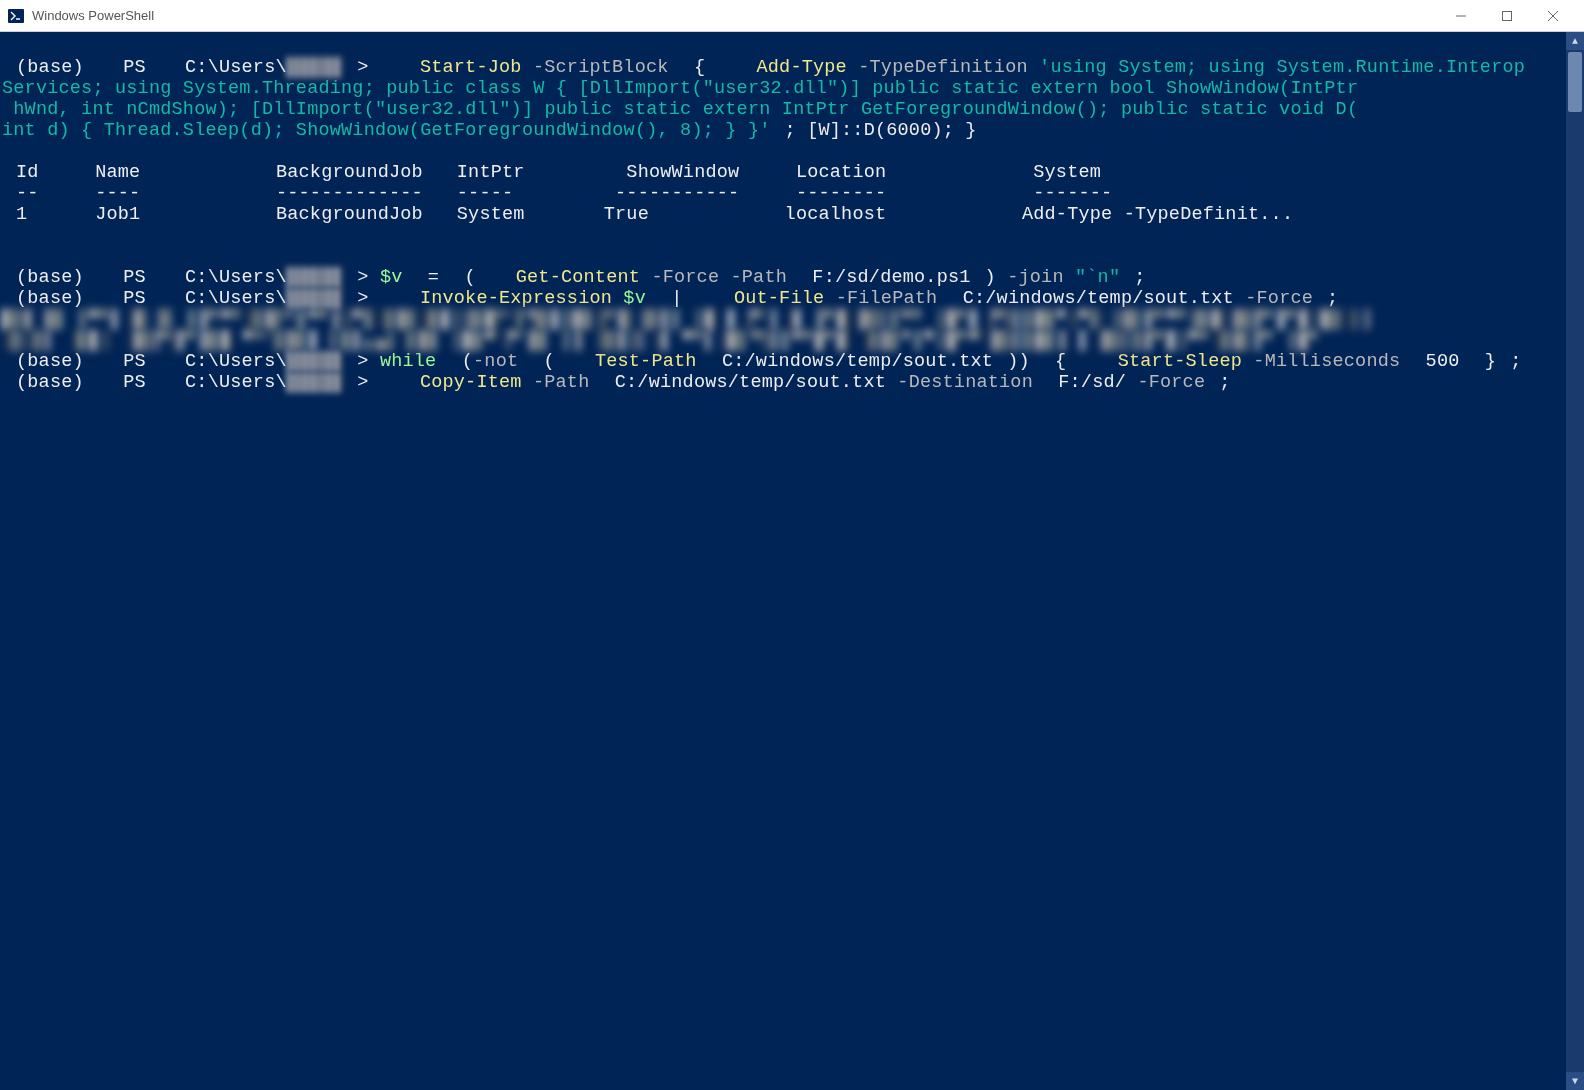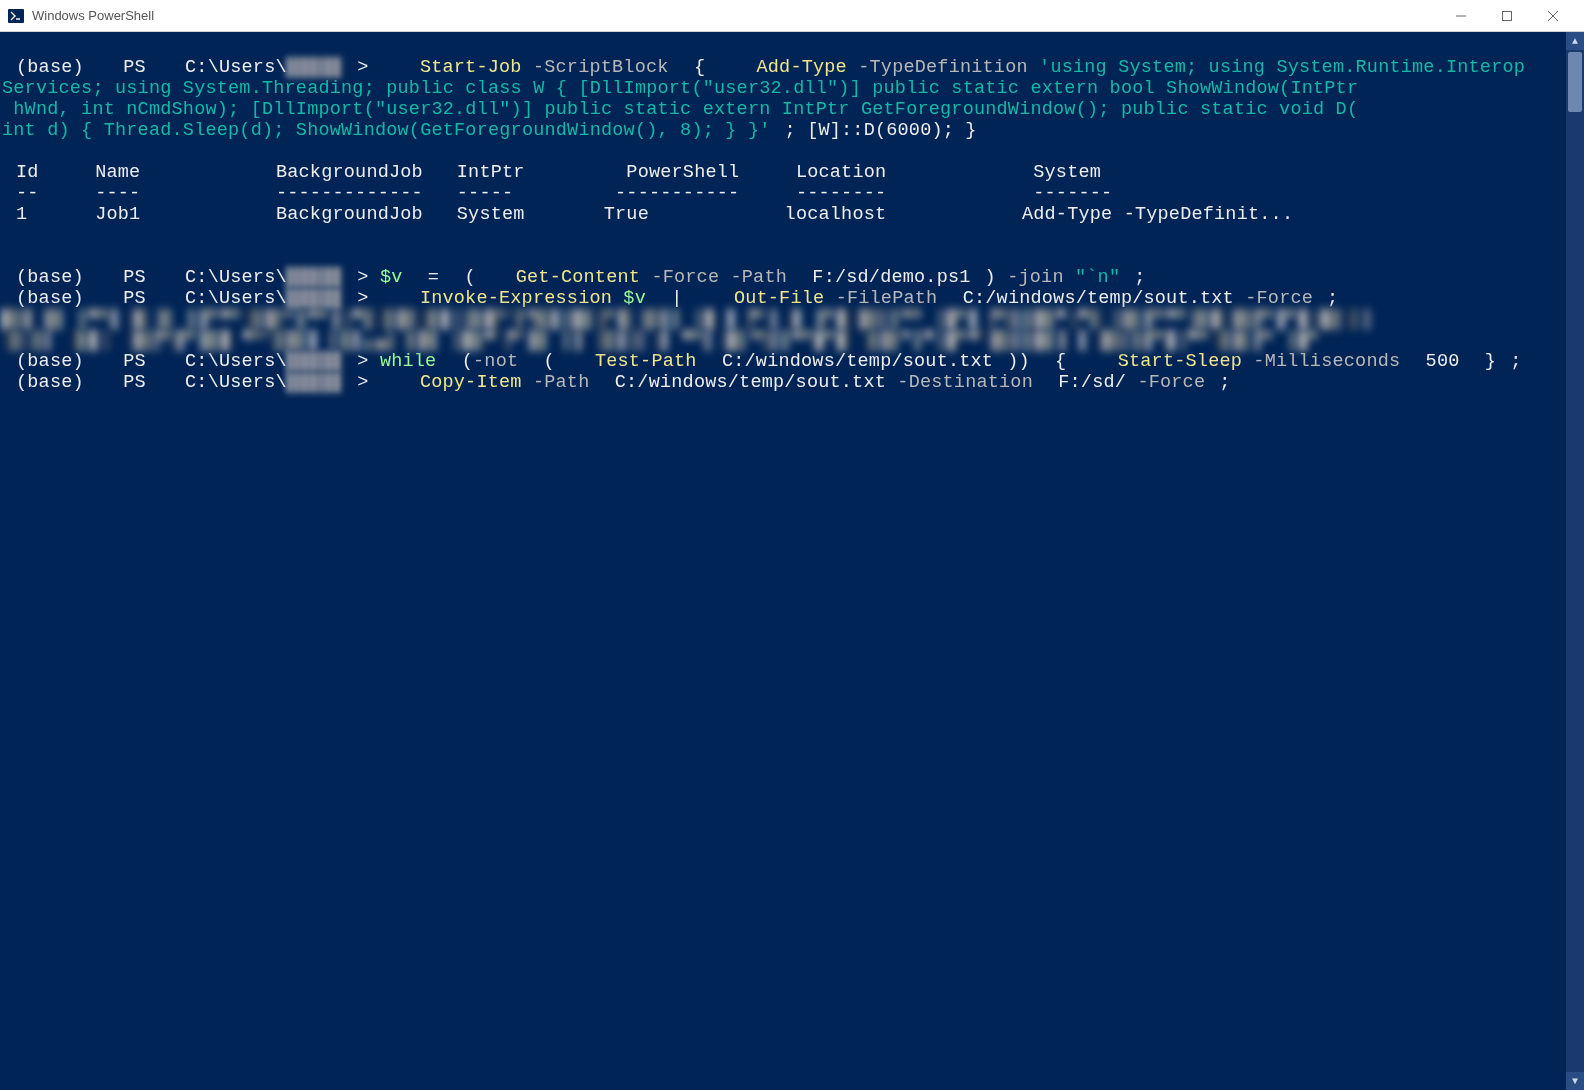--- a/index.html
+++ b/index.html
@@ -128,21 +128,21 @@
   </div>
 </div>
 
 <div class="terminal-wrap">
 <div class="terminal">
 <span><span class="c-white">(base)</span><span class="c-white"> </span><span class="c-white">PS</span><span class="c-white"> </span><span class="c-white">C:\Users\</span><span class="blur-short">█████</span><span class="c-white">&gt;</span> <span class="c-yellow">Start-Job</span> <span class="c-gray">-ScriptBlock</span> <span class="c-white">{</span> <span class="c-yellow">Add-Type</span> <span class="c-gray">-TypeDefinition</span> <span class="c-teal">'using System; using System.Runtime.Interop</span></span>
 <span><span class="c-teal">Services; using System.Threading; public class W { [DllImport("user32.dll")] public static extern bool ShowWindow(IntPtr</span></span>
 <span><span class="c-teal"> hWnd, int nCmdShow); [DllImport("user32.dll")] public static extern IntPtr GetForegroundWindow(); public static void D(</span></span>
 <span><span class="c-teal">int d) { Thread.Sleep(d); ShowWindow(GetForegroundWindow(), 8); } }'</span><span class="c-white">; [W]::D(6000); }</span></span>
 <span> </span>
-<span><span class="c-white"><span>Id</span>     <span>Name</span>            <span>BackgroundJob</span>   <span>IntPtr</span>         <span>PowerShell</span>     <span>Location</span>             <span>System</span></span></span>
+<span><span class="c-white"><span>Id</span>     <span>Name</span>            <span>BackgroundJob</span>   <span>IntPtr</span>         <span>ShowWindow</span>     <span>Location</span>             <span>System</span></span></span>
 <span><span class="c-white"><span>--</span>     <span>----</span>            <span>-------------</span>   <span>-----</span>         <span>-----------</span>     <span>--------</span>             <span>-------</span></span></span>
 <span><span class="c-white"><span>1</span>      <span>Job1</span>            <span>BackgroundJob</span>   <span>System</span>       <span>True</span>            <span>localhost</span>           <span> Add-Type -TypeDefinit...</span></span></span>
 <span> </span>
 <span> </span>
 <span><span class="c-white">(base)</span><span class="c-white"> </span><span class="c-white">PS</span><span class="c-white"> </span><span class="c-white">C:\Users\</span><span class="blur-short">█████</span><span class="c-white">&gt;</span> <span class="c-green">$v</span><span class="c-white"> = </span><span class="c-white">(</span><span class="c-yellow">Get-Content</span> <span class="c-gray">-Force</span> <span class="c-gray">-Path</span> <span class="c-white">F:/sd/demo.ps1</span><span class="c-white">)</span> <span class="c-gray">-join</span> <span class="c-teal">"`n"</span><span class="c-white">;</span></span>
 <span><span class="c-white">(base)</span><span class="c-white"> </span><span class="c-white">PS</span><span class="c-white"> </span><span class="c-white">C:\Users\</span><span class="blur-short">█████</span><span class="c-white">&gt;</span> <span class="c-yellow">Invoke-Expression</span> <span class="c-green">$v</span> <span class="c-white">|</span> <span class="c-yellow">Out-File</span> <span class="c-gray">-FilePath</span> <span class="c-white">C:/windows/temp/sout.txt</span> <span class="c-gray">-Force</span><span class="c-white">;</span></span>
 <span><span class="blur">██▌▐█ ▐▀▀▌▐█ █ ▐▐▀▀▀▐██▀▐▀▀▐▐▀█▐██▌██▐▐██▀▐▀██▐██▐▀█ ██▐ ▐█ ▌▐▀▐ █ ▐▀█▐██▐▀▀ ▐█▀▌▐▀█▐██▀▐▀█ ██▐▀▀▀▐██▐██▀▐▀█▐██▐▐</span></span>
 <span><span class="blur">▐█▐█  ██▐ ▐██▀█▀▐██ ▀▀▐██▐ ▌█▌▄▄▌▐██ ▐██▀▐▀▐█ ▐▐ ▐█▌█ █ ▀▀▌▐█▌▀█▐▀▀█▀█ ▐██▀▐▀▐█▀▀▐██▐██▐ ▌▐██▐█▀█▐▀▀▐██▐▀ ▐█▀ </span></span>
 <span><span class="c-white">(base)</span><span class="c-white"> </span><span class="c-white">PS</span><span class="c-white"> </span><span class="c-white">C:\Users\</span><span class="blur-short">█████</span><span class="c-white">&gt;</span> <span class="c-green">while</span> <span class="c-white">(</span><span class="c-gray">-not</span> <span class="c-white">(</span><span class="c-yellow">Test-Path</span> <span class="c-white">C:/windows/temp/sout.txt</span><span class="c-white">))</span> <span class="c-white">{</span> <span class="c-yellow">Start-Sleep</span> <span class="c-gray">-Milliseconds</span> <span class="c-white">500</span> <span class="c-white">}</span><span class="c-white">;</span></span>
 <span><span class="c-white">(base)</span><span class="c-white"> </span><span class="c-white">PS</span><span class="c-white"> </span><span class="c-white">C:\Users\</span><span class="blur-short">█████</span><span class="c-white">&gt;</span> <span class="c-yellow">Copy-Item</span> <span class="c-gray">-Path</span> <span class="c-white">C:/windows/temp/sout.txt</span> <span class="c-gray">-Destination</span> <span class="c-white">F:/sd/</span> <span class="c-gray">-Force</span><span class="c-white">;</span></span>

